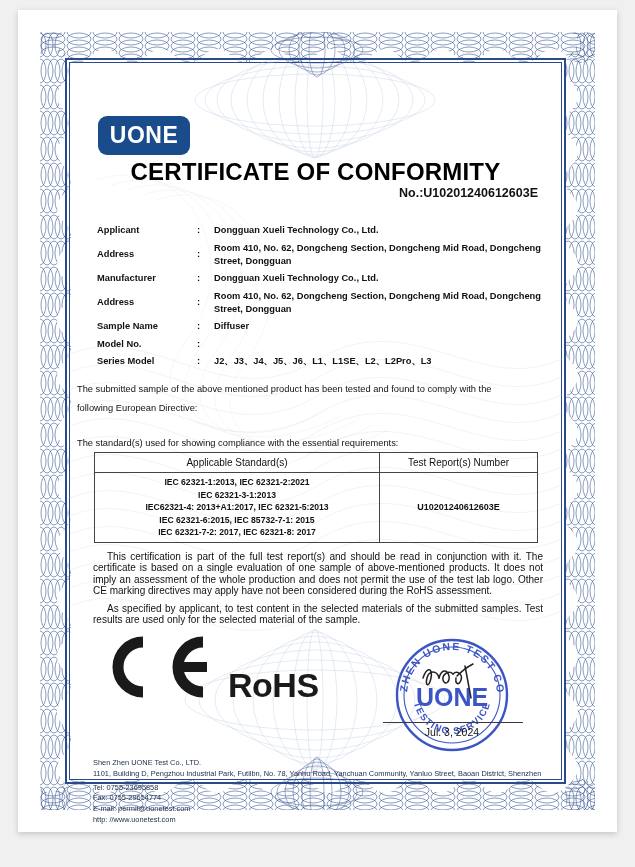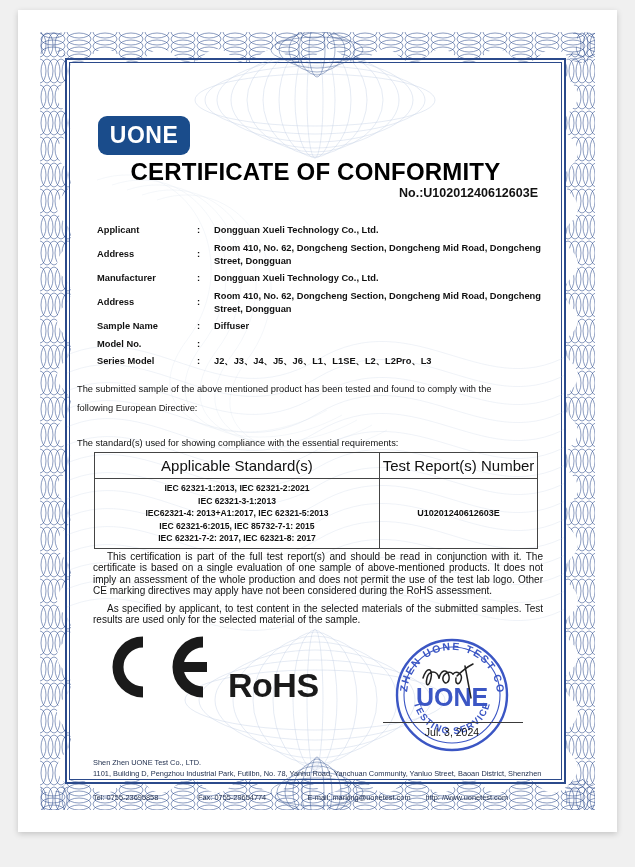--- a/index.html
+++ b/index.html
@@ -165,21 +165,21 @@
     background: transparent;
   }
   .std-table td, .std-table th {
     border: 1px solid #444;
     padding: 3px 2px;
     text-align: center;
     background: transparent;
   }
   .std-table th {
     font-weight: normal;
-    font-size: 15px;
+    font-size: 10px;
     padding: 4px 2px;
   }
   .std-col-a { width: 280px; }
   .std-list {
     font-weight: bold;
     line-height: 12.5px;
   }
   .std-report { font-weight: bold; font-size: 9px; }
 
   .fineprint {
@@ -243,21 +243,22 @@
     position: absolute;
     left: 28px;
     top: 700px;
     width: 455px;
     font-size: 7.4px;
     color: #1b2a4a;
     line-height: 10.8px;
   }
   .footer-contact {
     display: flex;
-    margin-top: 13px;
+    margin-top: 3px;
+    flex-direction: column;
   }
   .fc1 { width: 120px; }
   .fc2 { width: 125px; }
   .fc3 { width: 135px; }
   .fc4 { width: 140px; }
 </style>
 </head>
 <body>
 
 <div class="page">
@@ -489,19 +490,19 @@
     </div>
     <div class="seal-rule"></div>
     <div class="seal-date">Jul. 3, 2024</div>
 
     <div class="footer">
       <div>Shen Zhen UONE Test Co., LTD.</div>
       <div>1101, Building D, Pengzhou Industrial Park, Futilbn, No. 78, Yanhu Road, Yanchuan Community, Yanluo Street, Baoan District, Shenzhen</div>
       <div class="footer-contact">
         <span class="fc1">Tel: 0755-23695858</span>
         <span class="fc2">Fax: 0755-29654774</span>
-        <span class="fc3">E-mail: marking@uonetest.com</span>
+        <span class="fc3">E-mail: permit@uonetest.com</span>
         <span class="fc4">http: //www.uonetest.com</span>
       </div>
     </div>
 
   </div>
 </div>
 
 </body></html>

